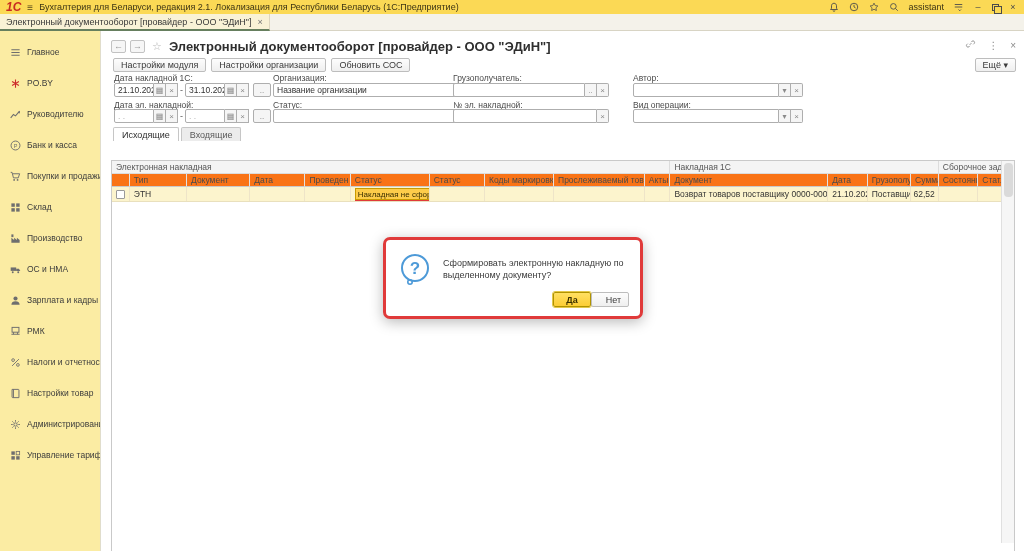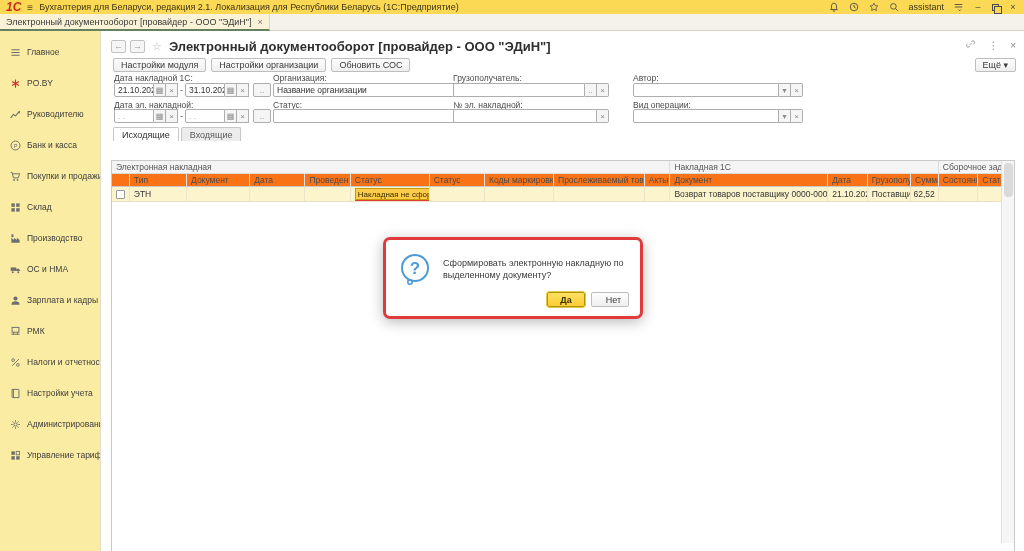--- a/index.html
+++ b/index.html
@@ -104,21 +104,21 @@
   #vscroll { position:absolute; right:0; top:0; width:13px; height:382px; background:#f6f6f6; border-left:1px solid #e0e0e0; }
   #vthumb { position:absolute; left:2px; top:2px; width:9px; height:34px; background:#dadada; border-radius:4px; }
 
   
   #dialog-ann { position:absolute; left:383px; top:237px; width:260px; height:82px;
     border:3px solid #e03a3a; border-radius:7px; background:#fff; box-shadow:0 3px 14px rgba(0,0,0,.28); }
   #dialog { position:absolute; inset:1px; border-radius:4px; background:#fff; }
   #dlg-body { position:absolute; left:10px; top:10px; right:8px; display:flex; gap:10px; }
   #dlg-icon { flex:0 0 36px; }
   #dlg-text { font-size:9px; color:#3a3a3a; line-height:1.35; padding-top:6px; }
-  #dlg-btns { position:absolute; right:10px; bottom:8px; display:flex; gap:6px; }
+  #dlg-btns { position:absolute; right:10px; bottom:8px; display:flex; }
   .dlg-btn { min-width:38px; height:15px; font-size:9px; display:flex; align-items:center; justify-content:center;
     border-radius:2px; }
   #btn-yes { background:linear-gradient(#ffe062,#fccd35); border:1px solid #b09300; outline:1px solid #e4c84a; font-weight:bold; color:#3a3000; }
   #btn-no { background:linear-gradient(#fdfdfd,#efefef); border:1px solid #bdbdbd; color:#3a3a3a;padding-left:7px; }
 </style>
 </head>
 <body>
 
 <div id="stage">
 
@@ -274,21 +274,21 @@
         </span>
       <span class="sb-label">Налоги и отчетность</span>
       </div>
     <div class="sb-item">
       <span class="sb-ic">
           <svg width="11" height="11" viewBox="0 0 16 16">
             <path d="M3 2h9a1 1 0 0 1 1 1v11H4a1 1 0 0 1-1-1z" fill="none" stroke="#6e6e6e" stroke-width="1.4"></path>
             <path d="M5 2v12" stroke="#6e6e6e" stroke-width="1.4"></path>
           </svg>
         </span>
-      <span class="sb-label">Настройки учета</span>
+      <span class="sb-label">Настройки товар</span>
       </div>
     <div class="sb-item">
       <span class="sb-ic">
           <svg width="11" height="11" viewBox="0 0 16 16">
             <circle cx="8" cy="8" r="2.4" fill="none" stroke="#6e6e6e" stroke-width="1.4"></circle>
             <path d="M8 1.5v2.5M8 12v2.5M1.5 8H4M12 8h2.5M3.4 3.4l1.8 1.8M10.8 10.8l1.8 1.8M12.6 3.4l-1.8 1.8M5.2 10.8l-1.8 1.8" stroke="#6e6e6e" stroke-width="1.3"></path>
           </svg>
         </span>
       <span class="sb-label">Администрирование</span>
       </div>

